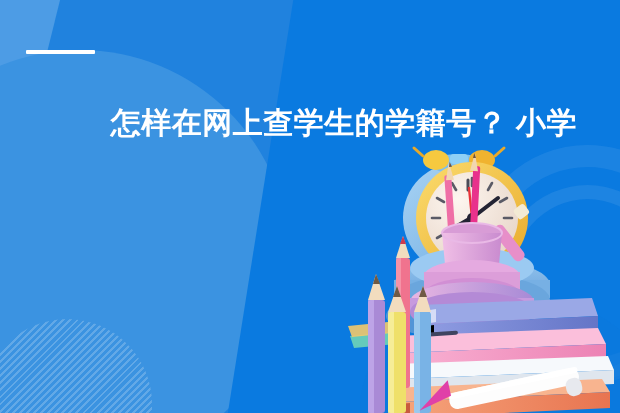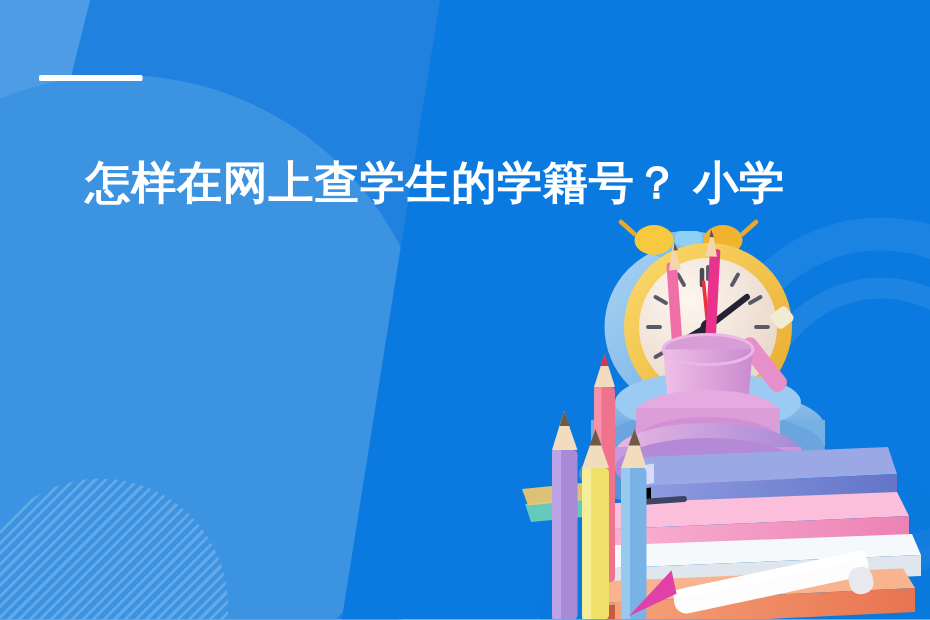--- a/index.html
+++ b/index.html
@@ -112,20 +112,21 @@
   .title {
     position: absolute;
     left: 57px; top: 106px;
     width: 520px;
     color: #ffffff;
     font-size: 30px;
     font-weight: bold;
     letter-spacing: .5px;
     line-height: 34px;
     white-space: nowrap;
+    text-align: right;
   }
 
   
   .art { position: absolute; left: 330px; top: 140px; width: 290px; height: 273px; }
   .art svg { display: block; }
 </style>
 </head>
 <body>
 
 <div id="banner">

